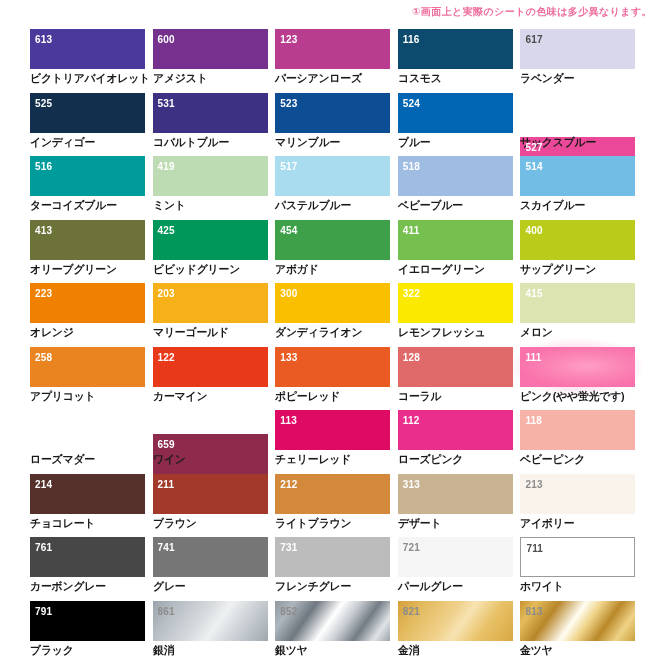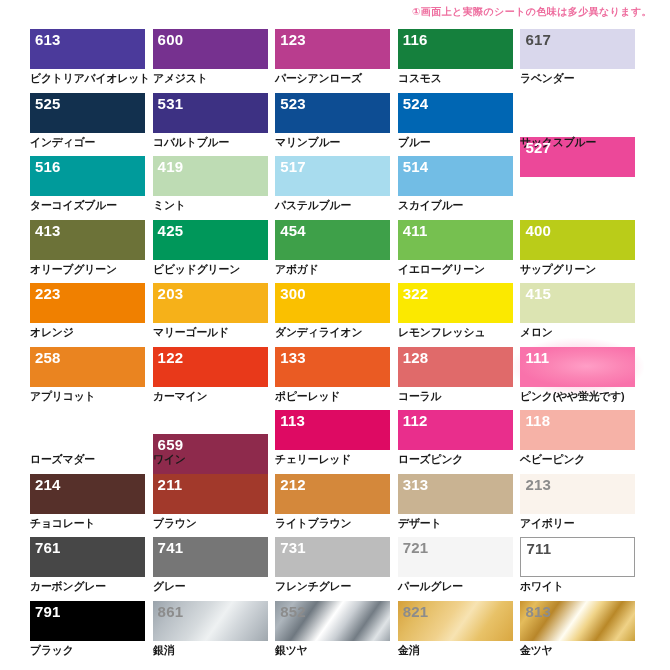--- a/index.html
+++ b/index.html
@@ -49,21 +49,21 @@
     position: relative;
     height: 40px;
     width: 115px;
     box-sizing: border-box;
     overflow: visible;
   }
   .swatch .code {
     position: absolute;
     left: 5px;
     top: 1px;
-    font-size: 15px;
+    font-size: 10px;
     font-weight: bold;
     line-height: 19px;
     letter-spacing: 0.2px;
     z-index: 2;
   }
   .label {
     position: absolute;
     left: 0;
     top: 42px;
     font-size: 11.2px;
@@ -104,21 +104,21 @@
           </div>
           <span class="label">アメジスト</span>
         </div>
         <div class="cell">
           <div class="swatch" style="background: rgb(185, 61, 142);">
             <span class="code" style="color: rgb(255, 255, 255);">123</span>
           </div>
           <span class="label">パーシアンローズ</span>
         </div>
         <div class="cell">
-          <div class="swatch" style="background: #15803d; text-decoration: underline;">
+          <div class="swatch" style="background: #0c4a6e; text-decoration: underline;">
             <span class="code" style="color: rgb(255, 255, 255);">116</span>
           </div>
           <span class="label">コスモス</span>
         </div>
         <div class="cell">
           <div class="swatch" style="background: rgb(217, 215, 236);">
             <span class="code" style="color: rgb(77, 77, 77);">617</span>
           </div>
           <span class="label">ラベンダー</span>
         </div>
@@ -166,20 +166,26 @@
           <div class="swatch" style="background: rgb(190, 220, 180);">
             <span class="code" style="color: rgb(255, 255, 255);">419</span>
           </div>
           <span class="label">ミント</span>
         </div>
         <div class="cell">
           <div class="swatch" style="background: rgb(168, 220, 238);">
             <span class="code" style="color: rgb(255, 255, 255);">517</span>
           </div>
           <span class="label">パステルブルー</span>
+        </div>
+        <div class="cell">
+          <div class="swatch" style="background: rgb(159, 189, 227);">
+            <span class="code" style="color: rgb(255, 255, 255);">518</span>
+          </div>
+          <span class="label">ベビーブルー</span>
         </div>
         <div class="cell">
           <div class="swatch" style="background: rgb(114, 189, 229);">
             <span class="code" style="color: rgb(255, 255, 255);">514</span>
           </div>
           <span class="label">スカイブルー</span>
         </div>
       </div>
       <div class="row">
         <div class="cell">

